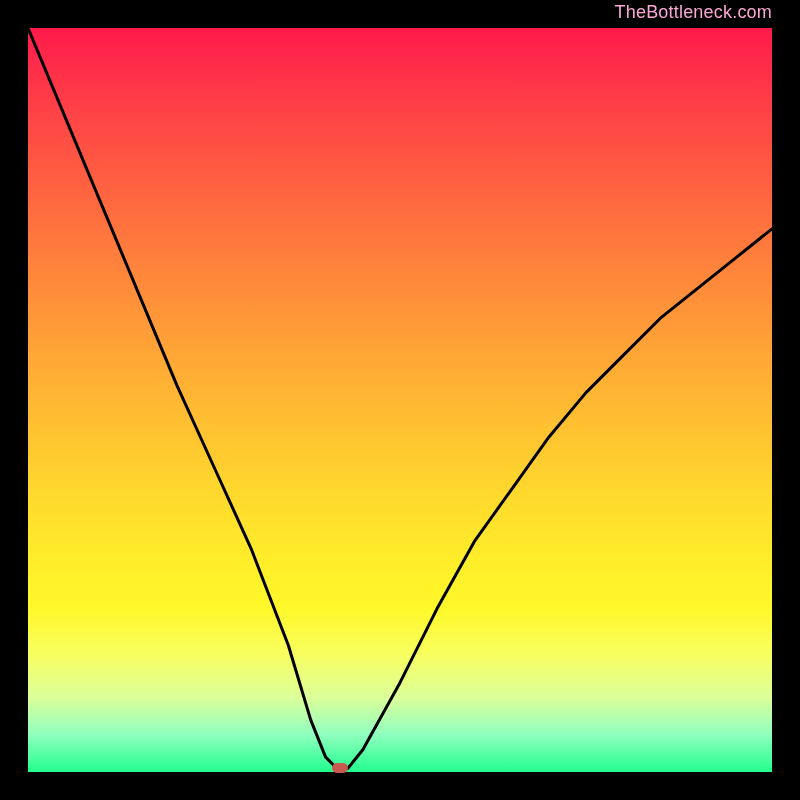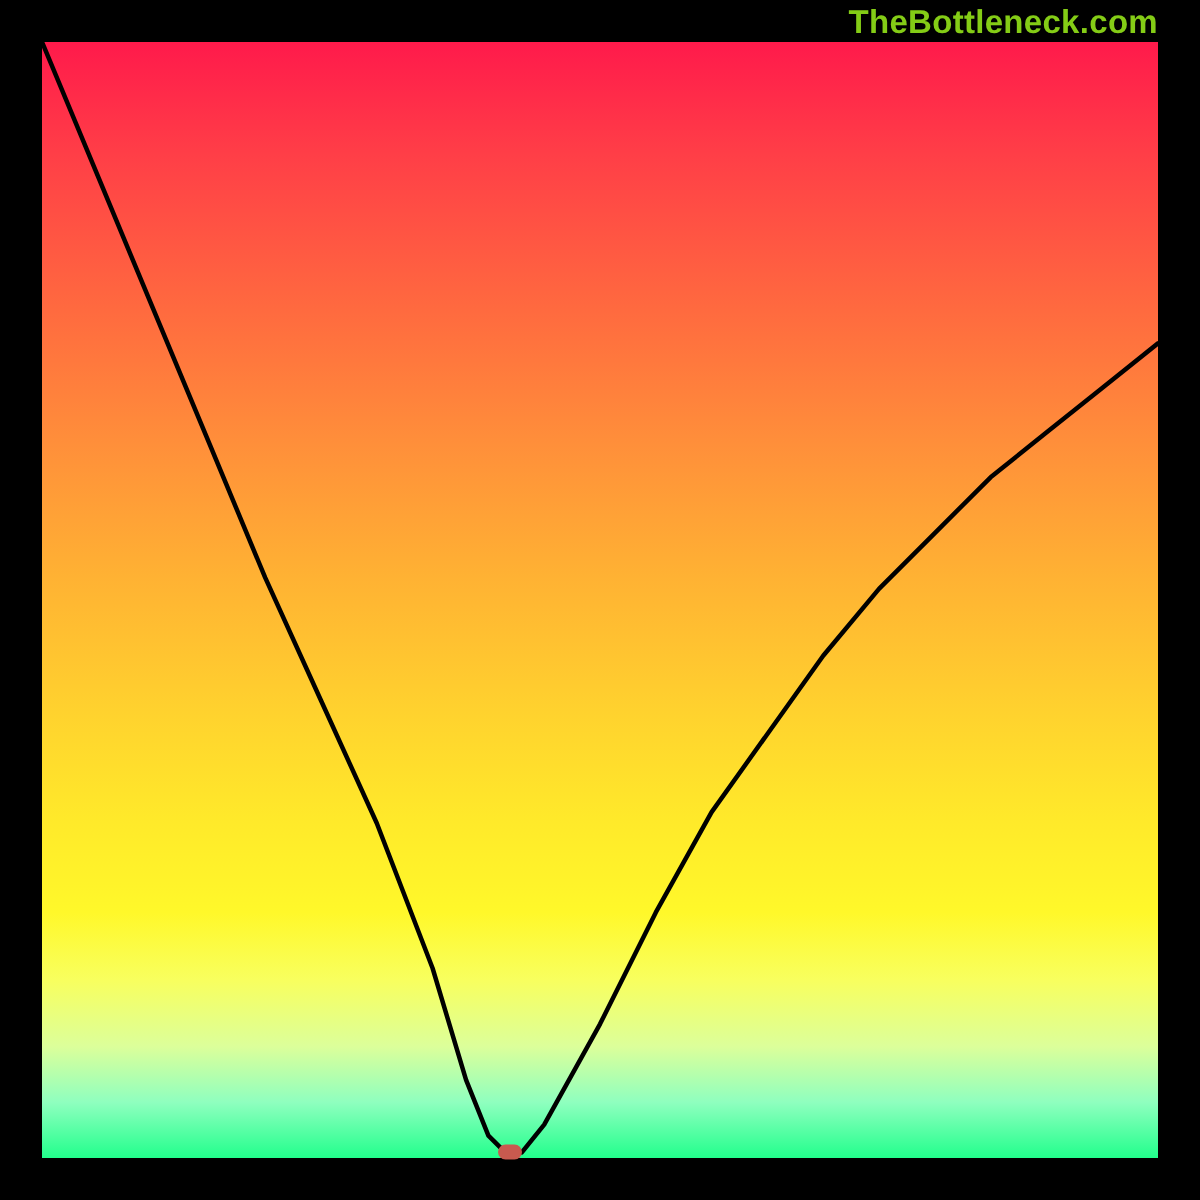--- a/index.html
+++ b/index.html
@@ -14,23 +14,23 @@
   .frame {
     position: relative;
     width: 800px;
     height: 800px;
     background: #000;
   }
   .watermark {
     position: absolute;
     top: 2px;
     right: 28px;
-    color: #84cc16;
-    font-size: 22px;
-    font-weight: 700;
+    color: #f9a8d4;
+    font-size: 18px;
+    font-weight: 400;
     letter-spacing: 0.2px;
     pointer-events: none;
   }
   .plot-area {
     position: absolute;
     left: 28px;
     top: 28px;
     width: 744px;
     height: 744px;
     background: linear-gradient(

